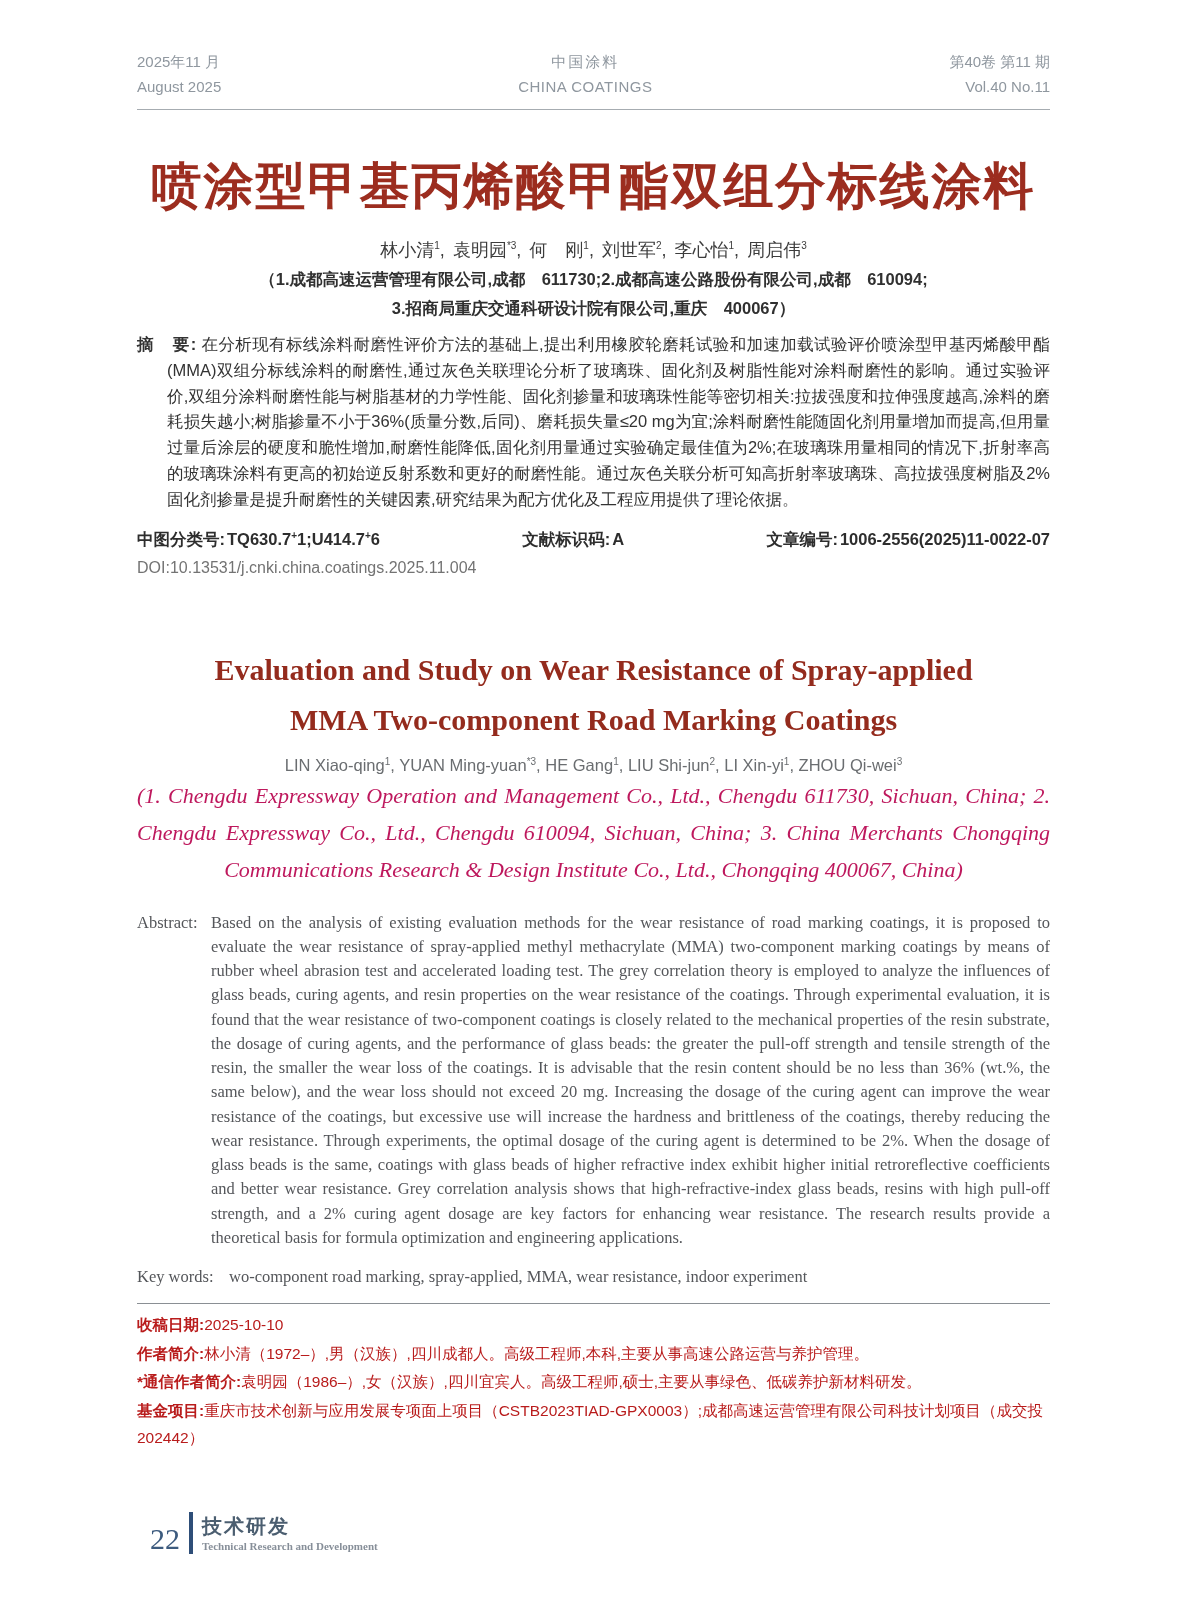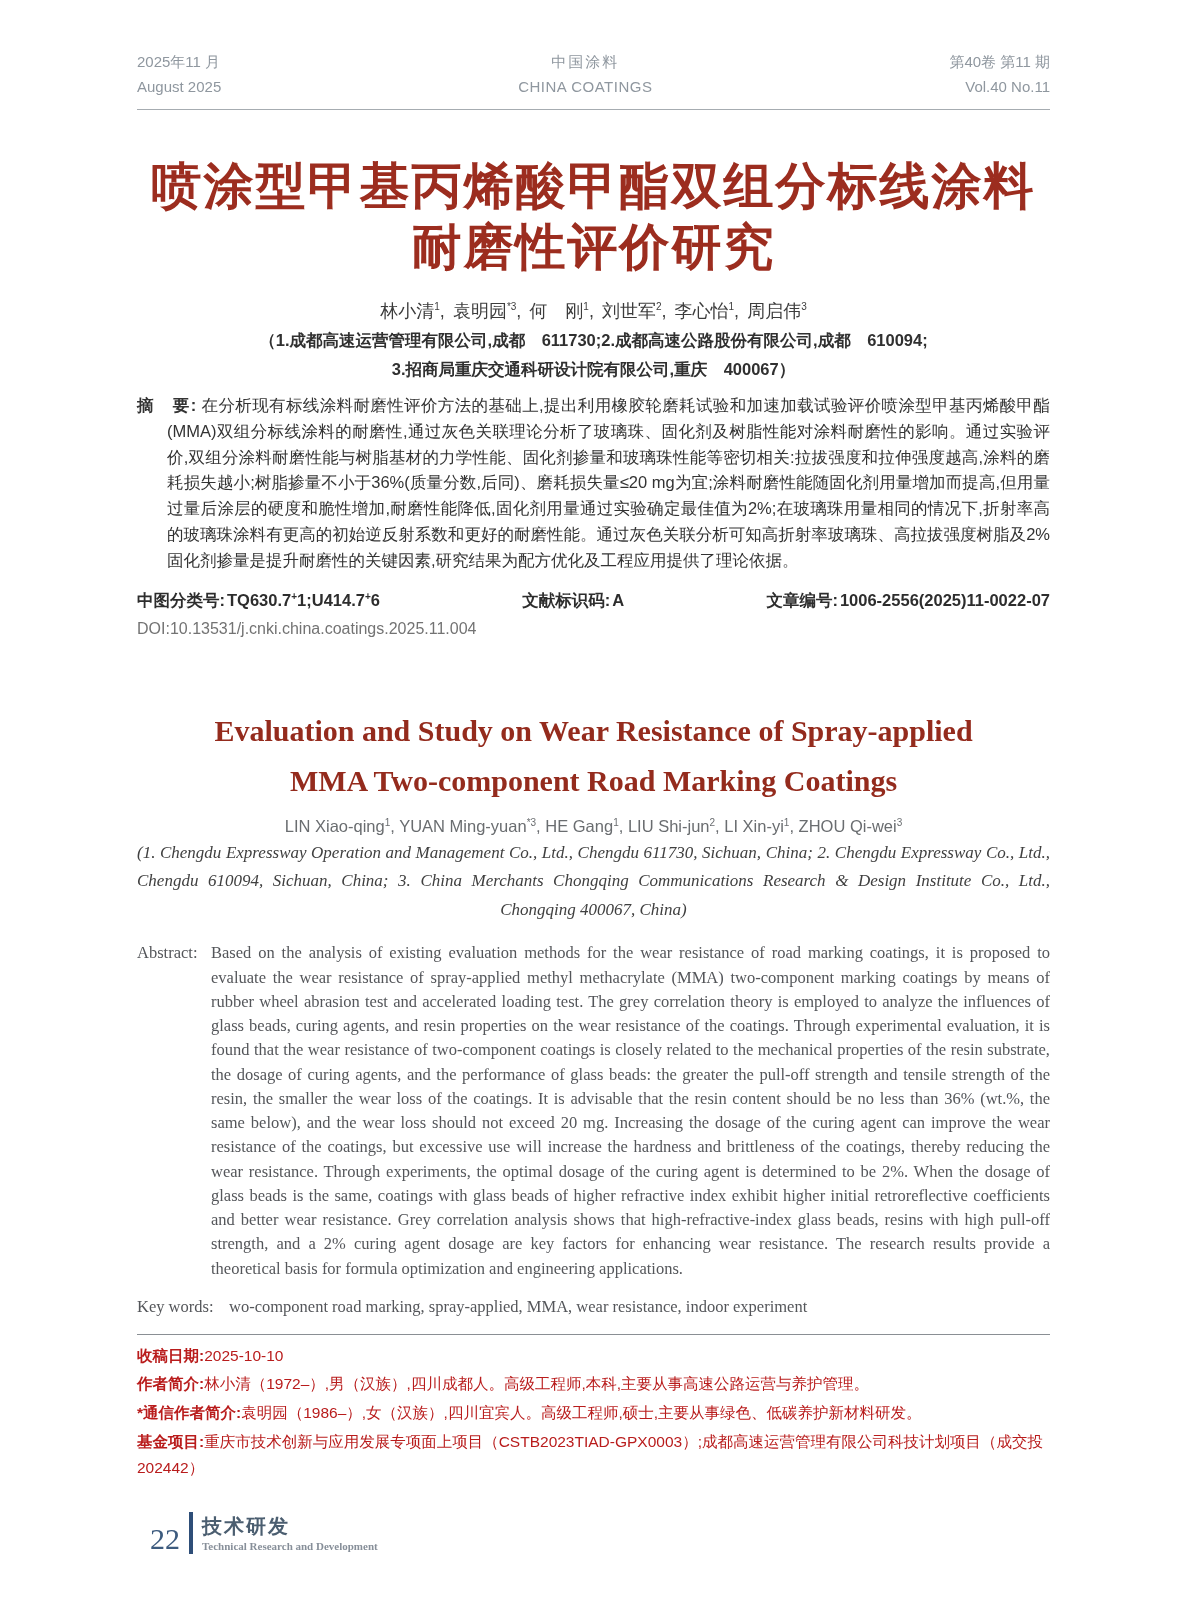--- a/index.html
+++ b/index.html
@@ -68,21 +68,21 @@
     margin:68px 0 0 0;
     text-align:center;
     color:#942b1d;
     font-family:"Liberation Serif",serif;
     font-size:30px;font-weight:700;line-height:1.68;
   }
   .authors-en{margin-top:10px;text-align:center;font-size:16.5px;color:#6a6d70;}
   .affil-en{
     margin-top:3px;
     font-family:"Liberation Serif",serif;font-style:italic;
-    font-size:17px;color:#404040;line-height:1.68;
+    font-size:22px;color:#be185d;line-height:1.68;
     text-align:justify;text-align-last:center;
   }
 
   
   .abstract-en{
     margin-top:6px;
     font-family:"Liberation Serif",serif;
     font-size:16.5px;line-height:1.47;color:#54565a;
     text-align:justify;
     padding-left:74px;text-indent:-74px;
@@ -132,21 +132,20 @@
         <div class="en">CHINA COATINGS</div>
       </div>
       <div class="col c-right">
         <div>第40卷 第11 期</div>
         <div>Vol.40  No.11</div>
       </div>
     </div>
 
     <h1 class="title-zh">
       <span>喷涂型甲基丙烯酸甲酯双组分标线涂料</span><br>
-      <span>耐磨性评价研究</span>
     </h1>
 
     <div class="authors-zh">
       <span><span>林小清</span><sup>1</sup></span><span class="sep">,</span>
       <span><span>袁明园</span><sup>*3</sup></span><span class="sep">,</span>
       <span><span>何　刚</span><sup>1</sup></span><span class="sep">,</span>
       <span><span>刘世军</span><sup>2</sup></span><span class="sep">,</span>
       <span><span>李心怡</span><sup>1</sup></span><span class="sep">,</span>
       <span><span>周启伟</span><sup>3</sup></span>
     </div>

